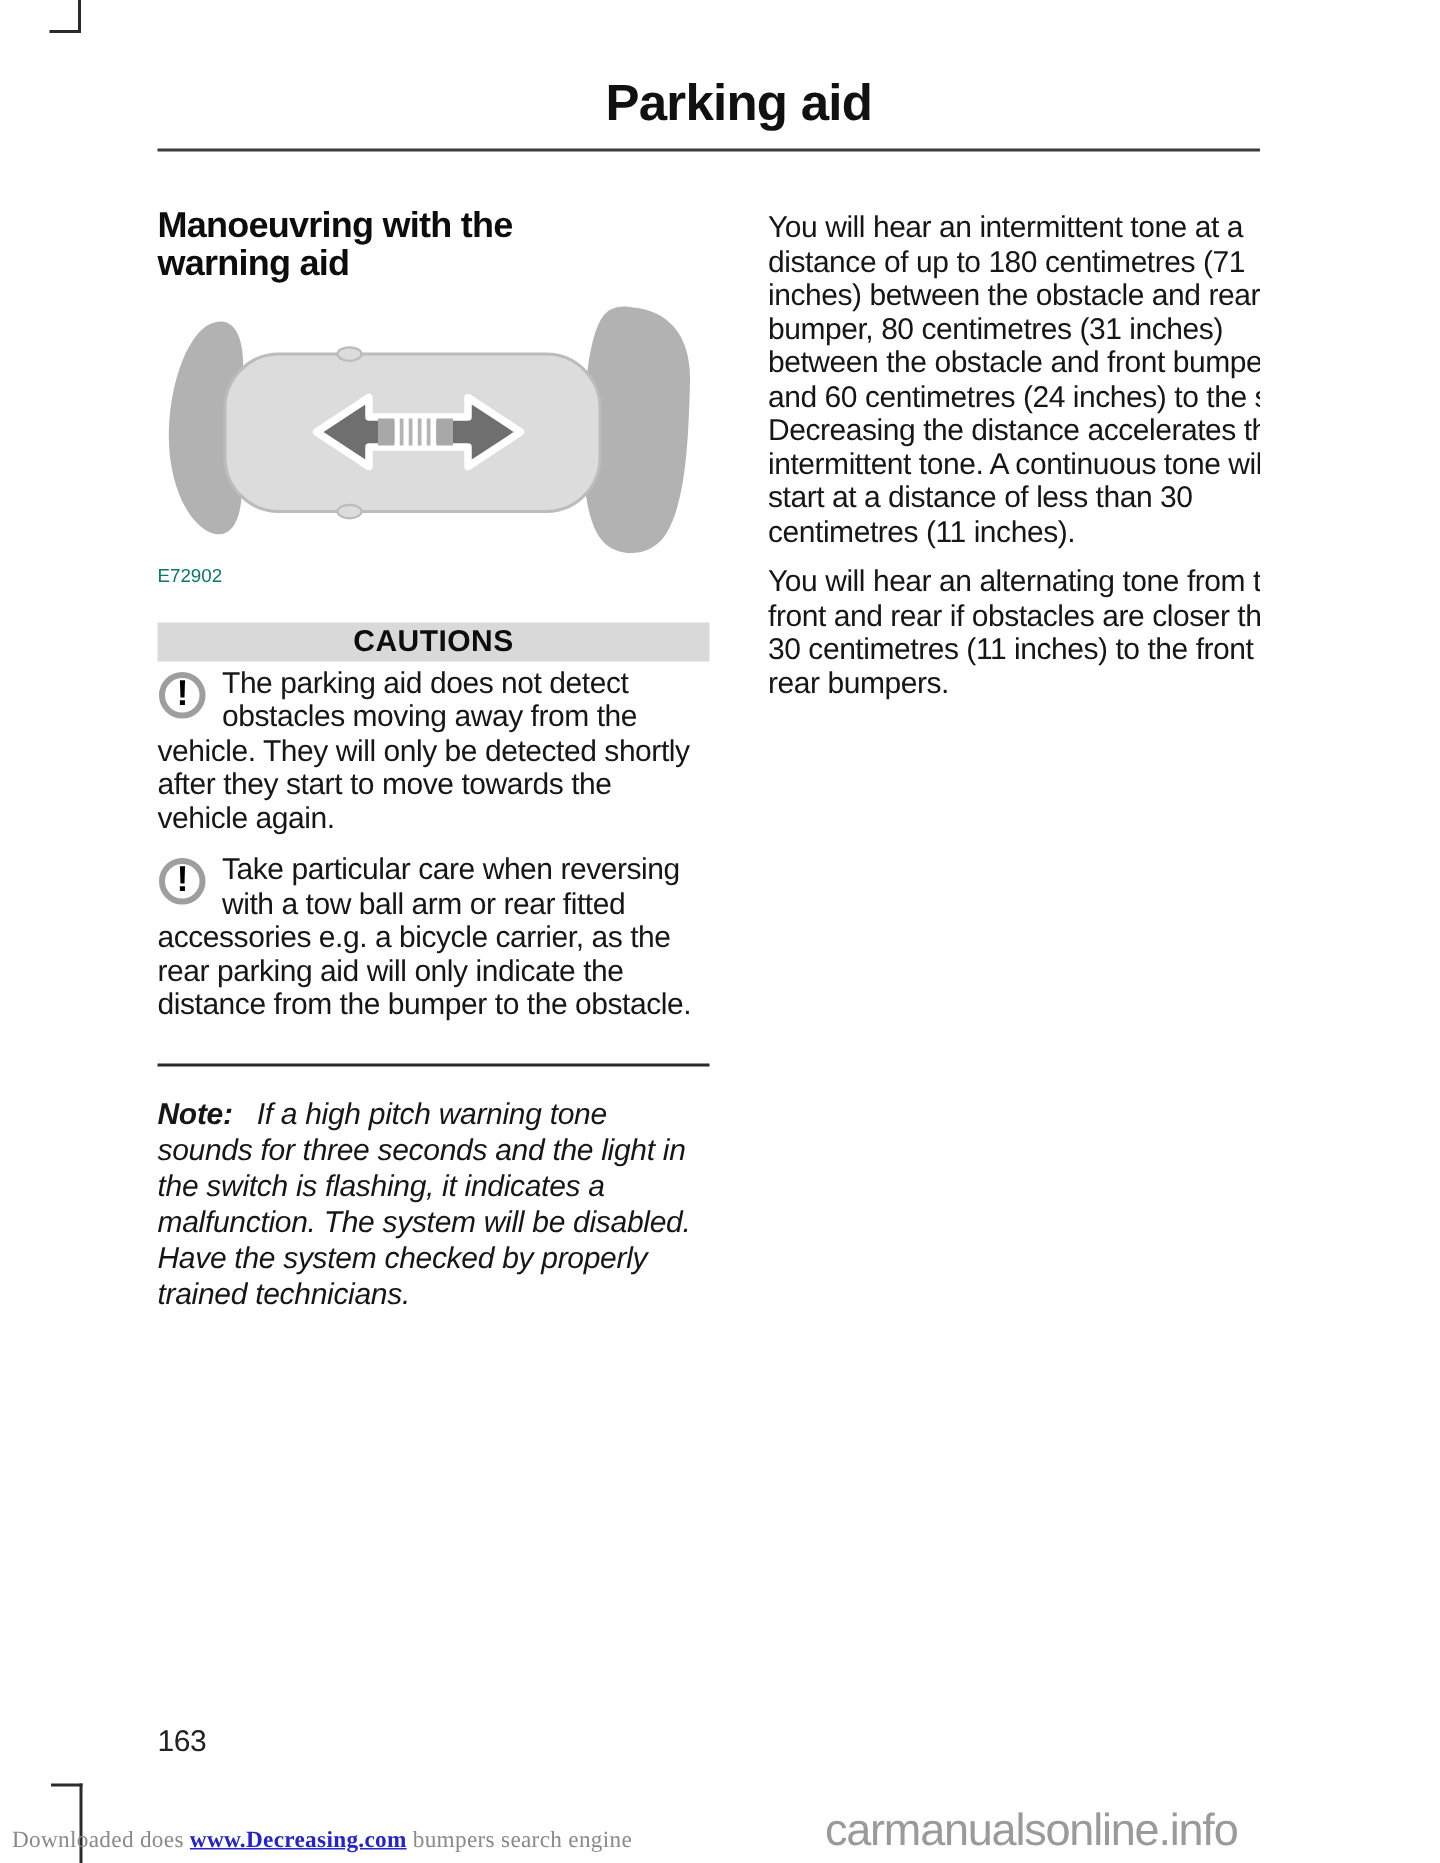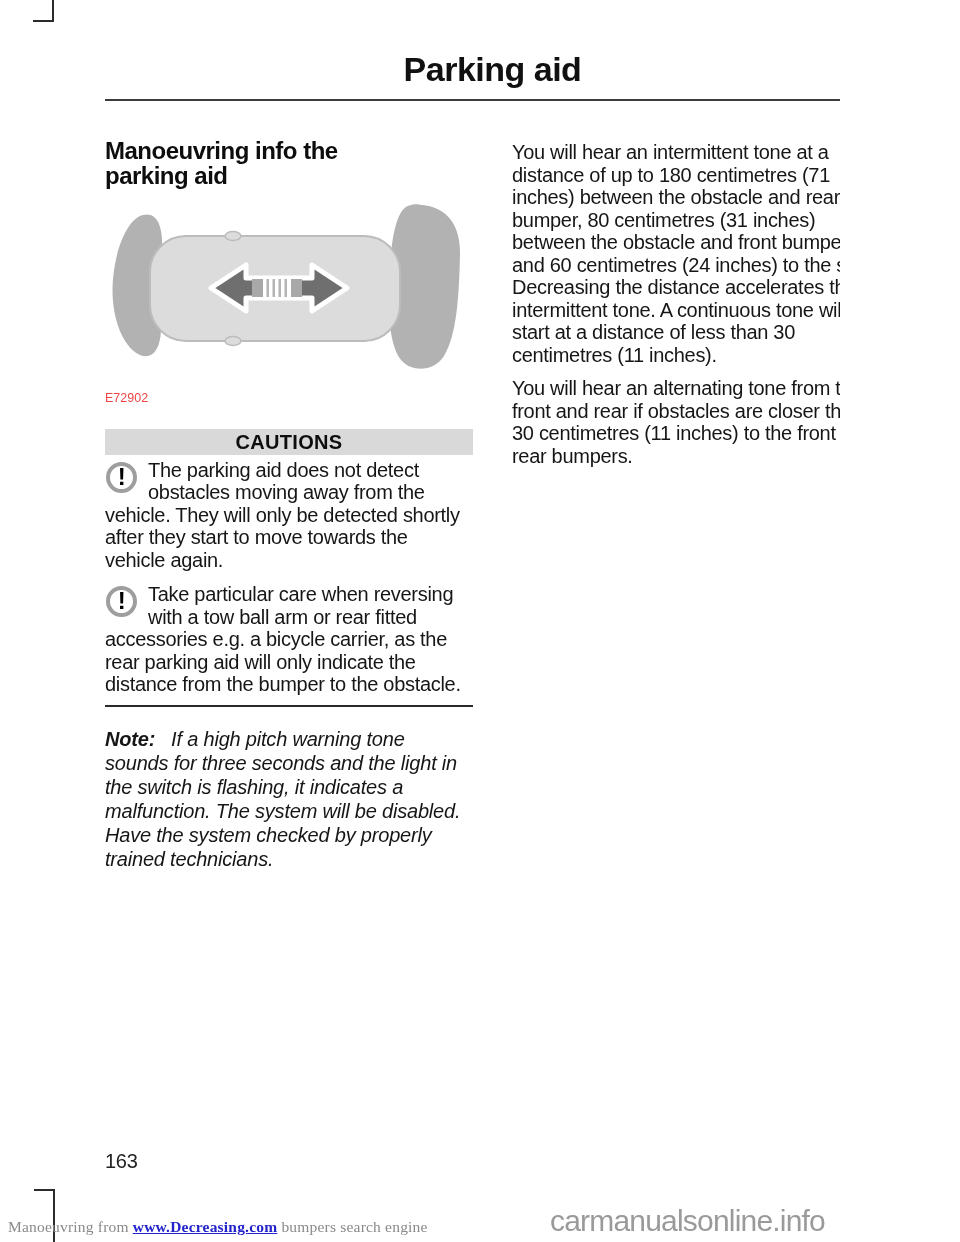--- a/index.html
+++ b/index.html
@@ -29,24 +29,24 @@
   .col-right { left:512px; top:141px; }
 
   .section-heading {
     font-size:24px; line-height:25px; font-weight:bold; letter-spacing:-0.5px;
     max-width:280px; color:#0d0d0d;
   }
 
   
   .figure { margin-top:15px; }
   .figure svg { display:block; }
-  .figure-label { margin-top:14px; font-size:12.5px; letter-spacing:0; color:#ef4444; }
+  .figure-label { font-size:12.5px; letter-spacing:0; color:#0f766e; }
 
   
-  .cautions { margin-top:19px; border-bottom:2px solid #2a2a2a; padding-bottom:9px; }
+  .cautions { margin-top:19px; border-bottom:2px solid #2a2a2a; padding-bottom:27px; }
   .cautions-bar {
     background:var(--caution_bar_bg, #d9d9d9);
     height:26px; line-height:26px; text-align:center;
     font-size:20px; font-weight:bold; letter-spacing:0.3px; color:#0d0d0d;
   }
   .caution-item { margin-top:4px; overflow:visible; }
   .caution-item + .caution-item { margin-top:12px; }
   .caution-icon {
     float:left; width:31px; height:31px; margin:3px 11px 1px 1px;
     border:4.5px solid var(--caution_icon_ring, #9e9e9e); border-radius:50%;
@@ -85,21 +85,21 @@
   <div class="mark" style="left:52px; top:0; width:2px; height:22px;"></div>
   <div class="mark" style="left:33px; top:20px; width:21px; height:2px;"></div>
   <div class="mark faint" style="left:903px; top:1px; width:4px; height:3px;"></div>
   <div class="mark faint" style="left:922px; top:19px; width:3px; height:4px;"></div>
 
   <div class="doc-title">Parking aid</div>
   <div class="title-rule"></div>
 
   <div class="col col-left">
 
-    <div class="section-heading">Manoeuvring info the parking aid</div>
+    <div class="section-heading">Manoeuvring with the warning aid</div>
 
     <div class="figure">
       <svg viewBox="0 0 368 170" width="368" height="170" xmlns="http://www.w3.org/2000/svg">
         <path d="M38,12 C52,8 58,24 57,44 L56,128 C55,148 46,158 33,151 C16,141 5,110 8,76 C11,42 24,15 38,12 Z" fill="#b2b2b2"></path>
         <path d="M317,2 C340,4 356,20 355,52 C354,92 352,132 339,153 C329,169 307,169 297,158 C286,146 283,118 284,84 C285,48 289,8 303,3 C308,1 311,1 317,2 Z" fill="#b2b2b2"></path>
         <rect x="45" y="33" width="250" height="105" rx="36" ry="36" fill="#dcdcdc" stroke="#bcbcbc" stroke-width="2"></rect>
         <ellipse cx="128" cy="33" rx="8" ry="4.5" fill="#dcdcdc" stroke="#bcbcbc" stroke-width="1.5"></ellipse>
         <ellipse cx="128" cy="138" rx="8" ry="4.5" fill="#dcdcdc" stroke="#bcbcbc" stroke-width="1.5"></ellipse>
         <polygon points="106,85 141,62 141,75 207,75 207,62 242,85 207,108 207,95 141,95 141,108" fill="#6f6f6f" stroke="#ffffff" stroke-width="5" stroke-linejoin="round"></polygon>
         <g>
@@ -140,18 +140,18 @@
   </div>
 
   <div class="page-number">163</div>
 
   <div class="mark" style="left:34px; top:1189px; width:21px; height:2px;"></div>
   <div class="mark" style="left:53px; top:1189px; width:2px; height:53px;"></div>
   <div class="mark faint" style="left:915px; top:1189px; width:4px; height:2px;"></div>
   <div class="mark" style="left:904px; top:1208px; width:2px; height:34px;"></div>
 
   <div class="wm-left">
-    <span>Manoeuvring from </span><a href="#">www.Decreasing.com</a><span> bumpers search engine</span>
+    <span>Downloaded does </span><a href="#">www.Decreasing.com</a><span> bumpers search engine</span>
   </div>
 
   <div class="wm-right">carmanualsonline.info</div>
 
 </div>
 
 </body></html>

